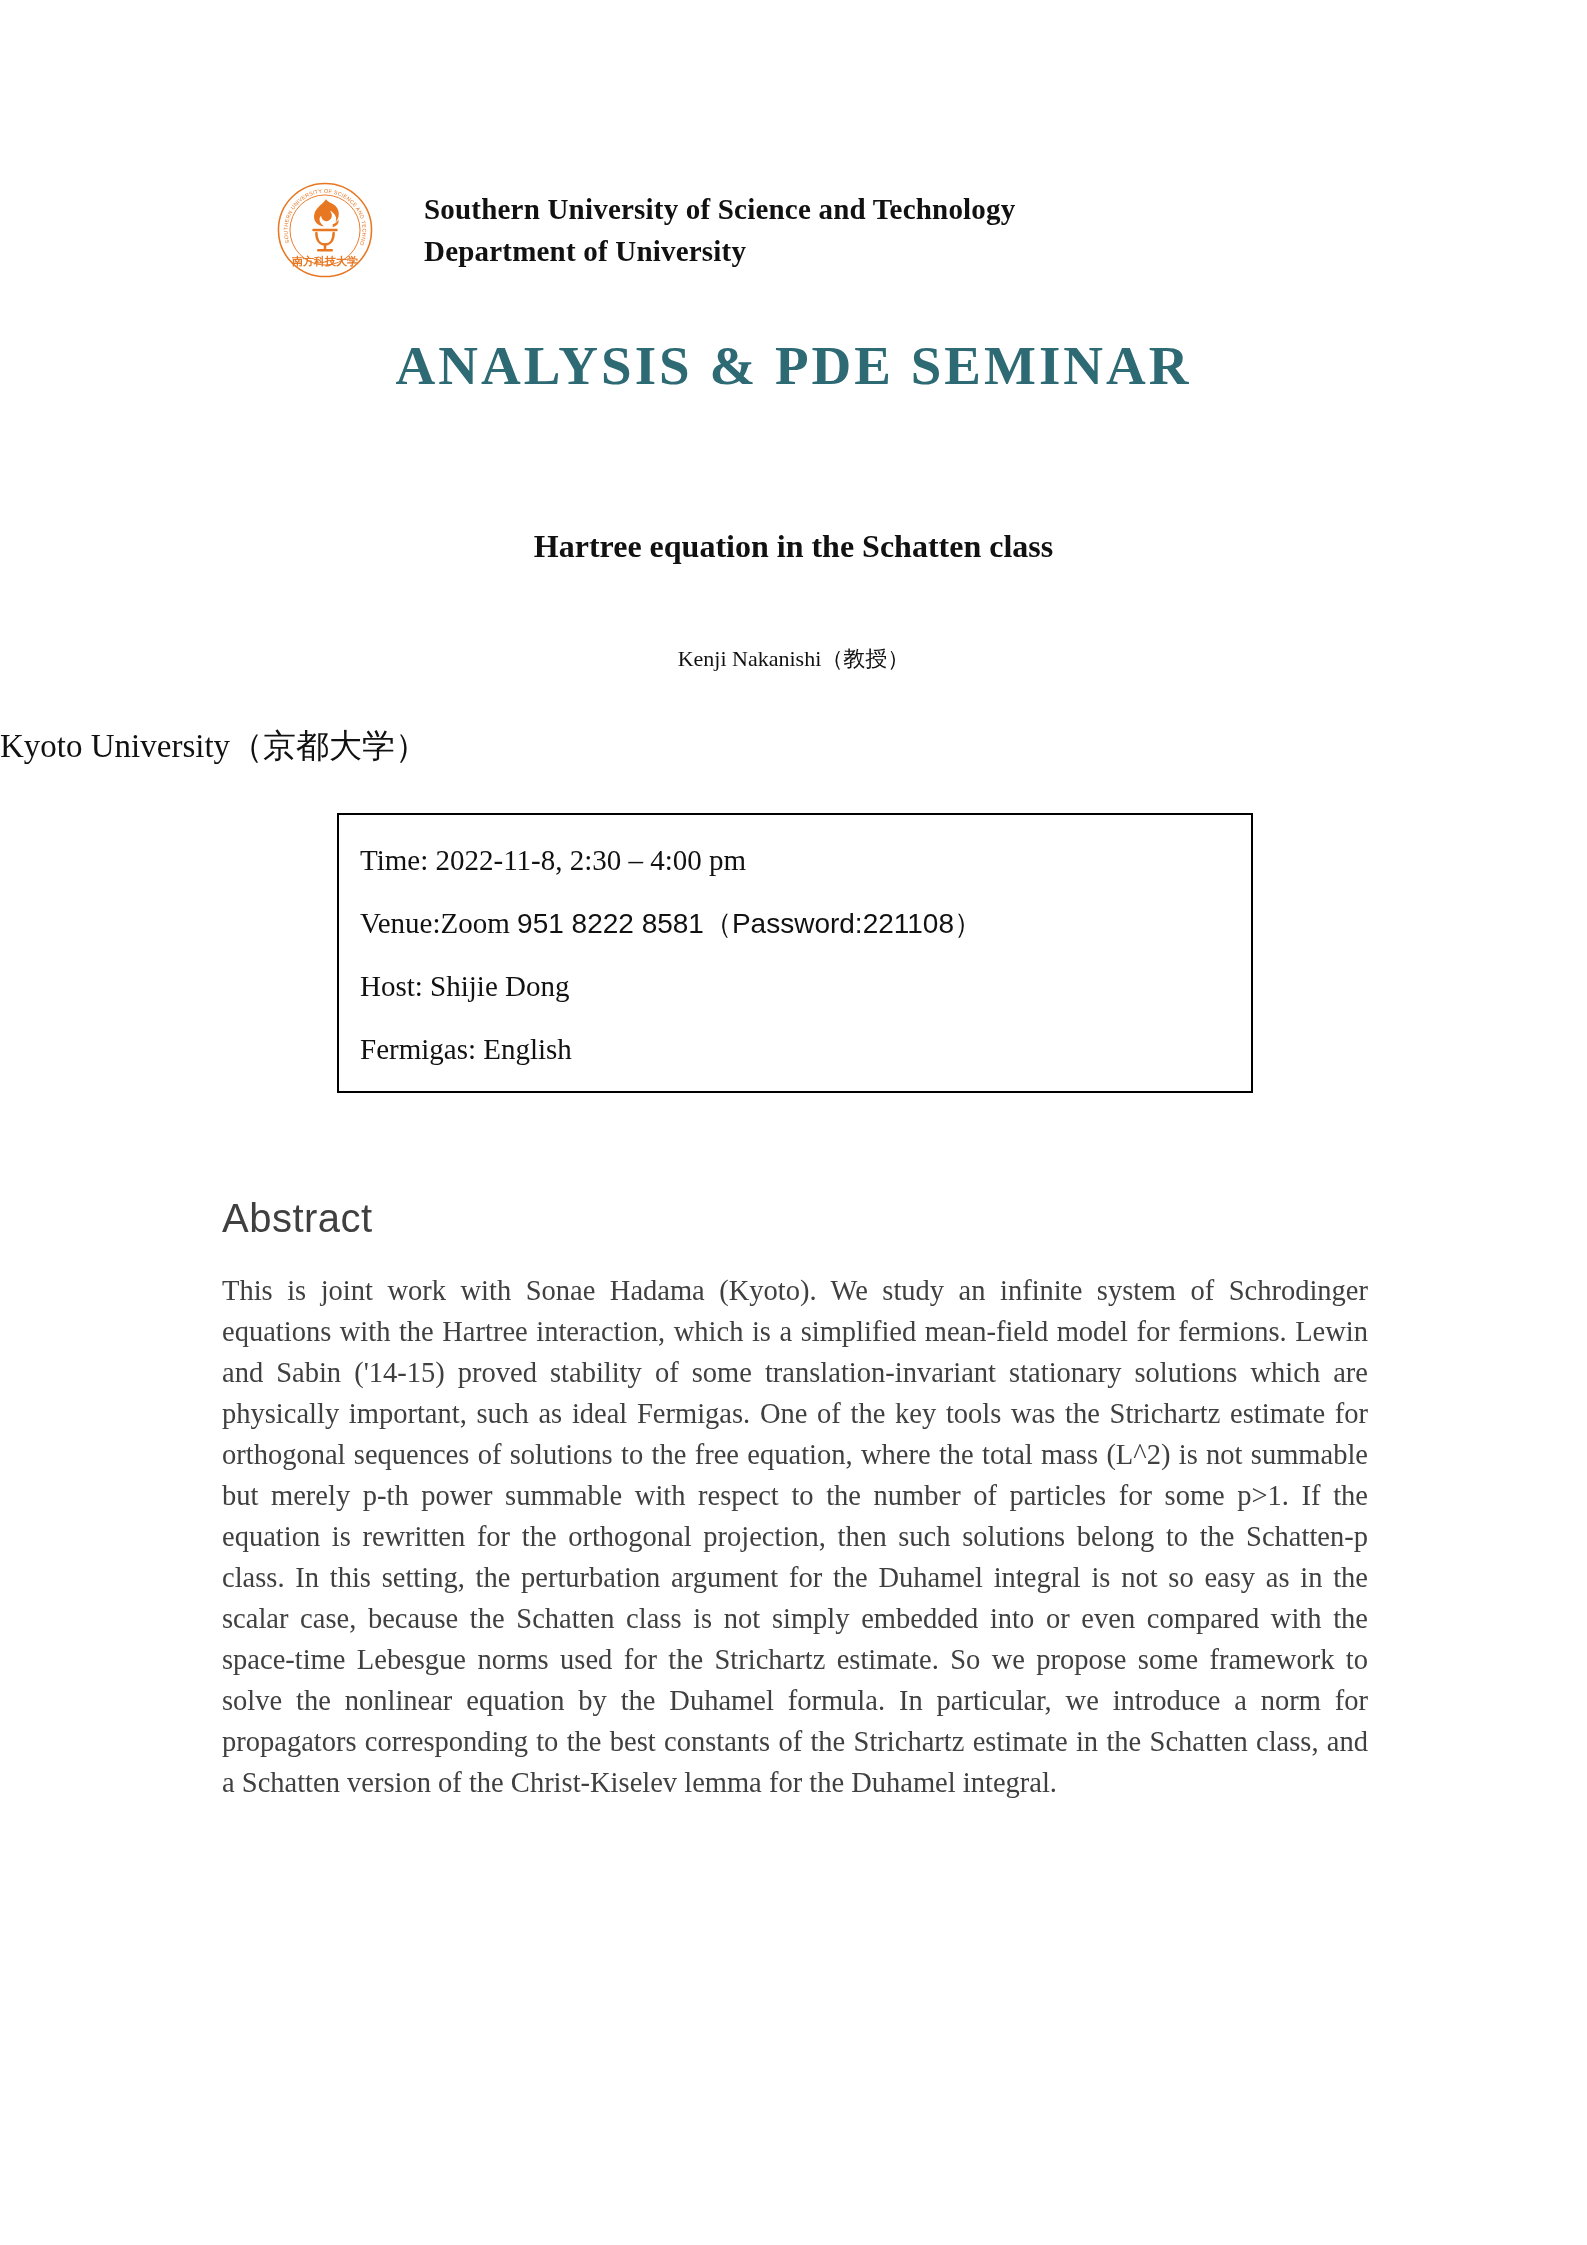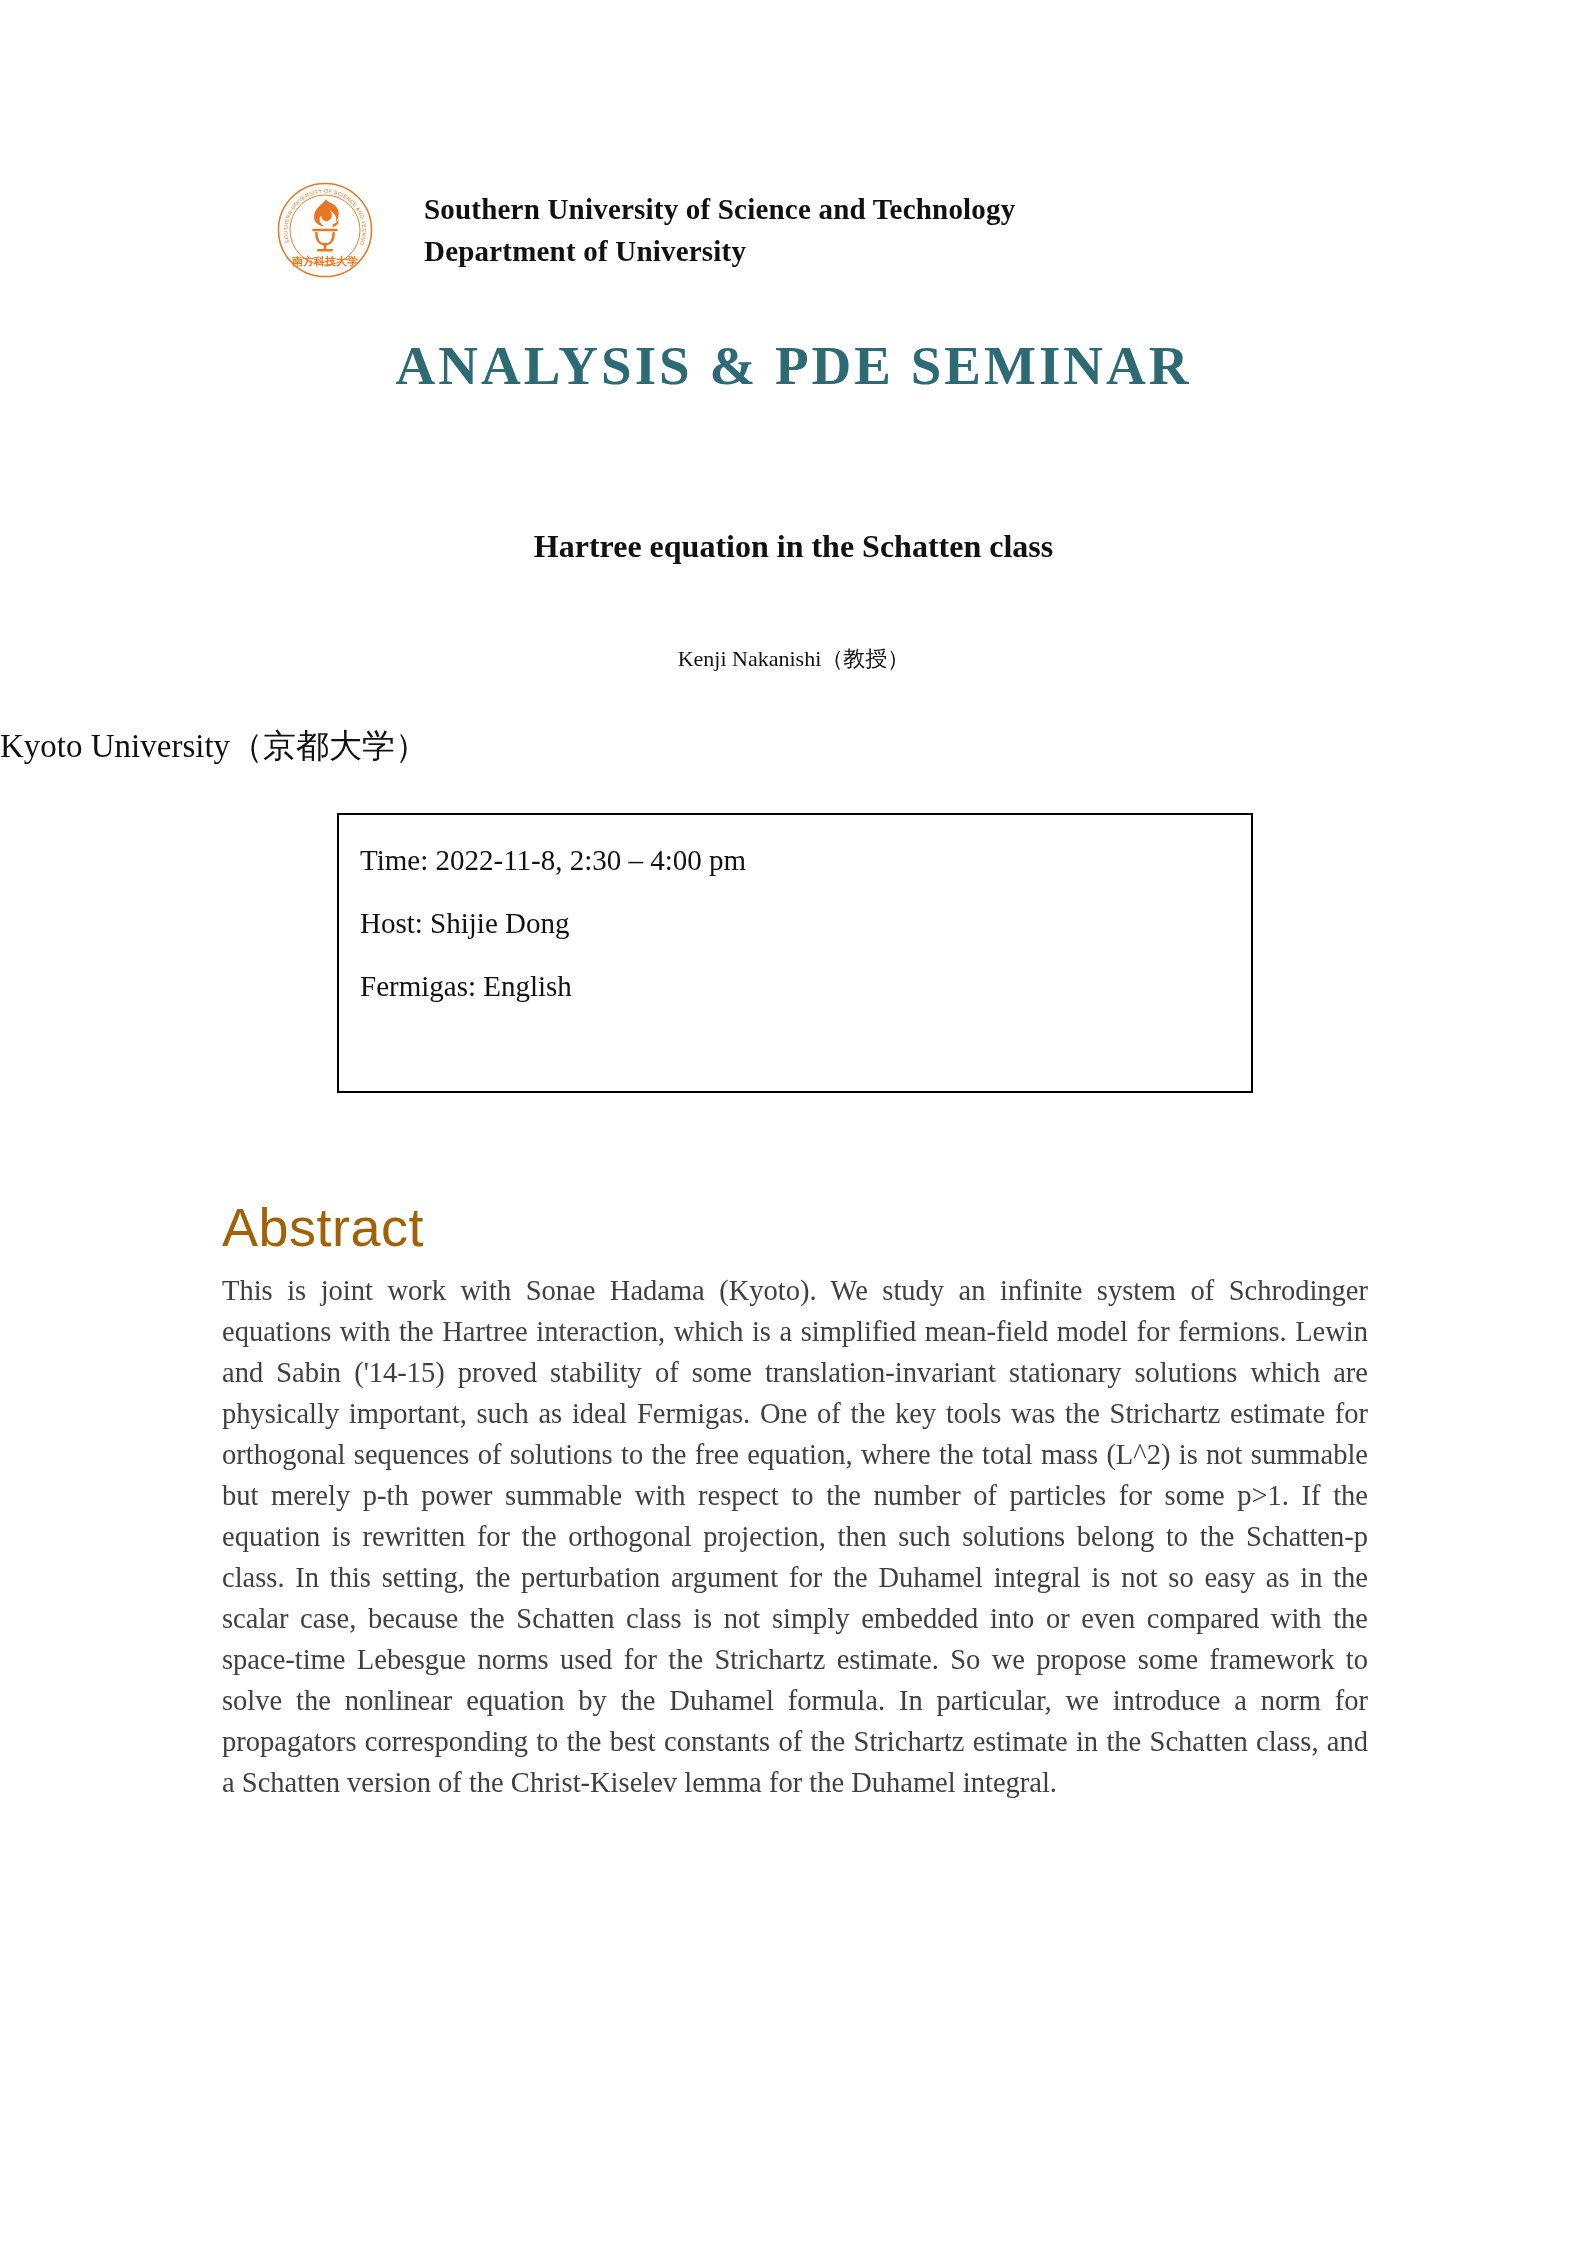--- a/index.html
+++ b/index.html
@@ -84,23 +84,23 @@
     font-family: "Liberation Sans", "DejaVu Sans", sans-serif;
     font-size: 28px;
   }
 
   
   .abstract-heading {
     position: absolute;
     left: 222px; top: 1196px;
     font-family: "Liberation Sans", "DejaVu Sans", sans-serif;
     font-weight: 400;
-    font-size: 54px;
+    font-size: 40px;
     letter-spacing: 0.5px;
-    color: #a16207;
+    color: #404040;
   }
   .abstract-body {
     position: absolute;
     left: 222px; top: 1270px;
     width: 1146px;
     font-size: 28.5px;
     line-height: 41px;
     text-align: justify;
     color: #404040;
   }
@@ -138,20 +138,21 @@
   </div>
 
   <div class="seminar-title">ANALYSIS &amp; PDE SEMINAR</div>
 
   <div class="talk-title">Hartree equation in the Schatten class</div>
   <div class="speaker">Kenji Nakanishi（教授）</div>
   <div class="affiliation">Kyoto University（京都大学）</div>
 
   <div class="info-box">
     <div class="info-line"><span>Time:</span> <span>2022-11-8, 2:30 – 4:00 pm</span></div>
+    <div class="info-line"><span>Venue:Zoom</span> <span class="sans-part">951 8222 8581（Password:221108）</span></div>
     <div class="info-line"><span>Host:</span> <span>Shijie Dong</span></div>
     <div class="info-line"><span>Fermigas:</span> <span>English</span></div>
   </div>
 
   <div class="abstract-heading">Abstract</div>
   <div class="abstract-body">This is joint work with Sonae Hadama (Kyoto). We study an infinite system of Schrodinger equations with the Hartree interaction, which is a simplified mean-field model for fermions. Lewin and Sabin ('14-15) proved stability of some translation-invariant stationary solutions which are physically important, such as ideal Fermigas. One of the key tools was the Strichartz estimate for orthogonal sequences of solutions to the free equation, where the total mass (L^2) is not summable but merely p-th power summable with respect to the number of particles for some p&gt;1. If the equation is rewritten for the orthogonal projection, then such solutions belong to the Schatten-p class. In this setting, the perturbation argument for the Duhamel integral is not so easy as in the scalar case, because the Schatten class is not simply embedded into or even compared with the space-time Lebesgue norms used for the Strichartz estimate. So we propose some framework to solve the nonlinear equation by the Duhamel formula. In particular, we introduce a norm for propagators corresponding to the best constants of the Strichartz estimate in the Schatten class, and a Schatten version of the Christ-Kiselev lemma for the Duhamel integral.</div>
 
 </div>
 
 </body></html>

